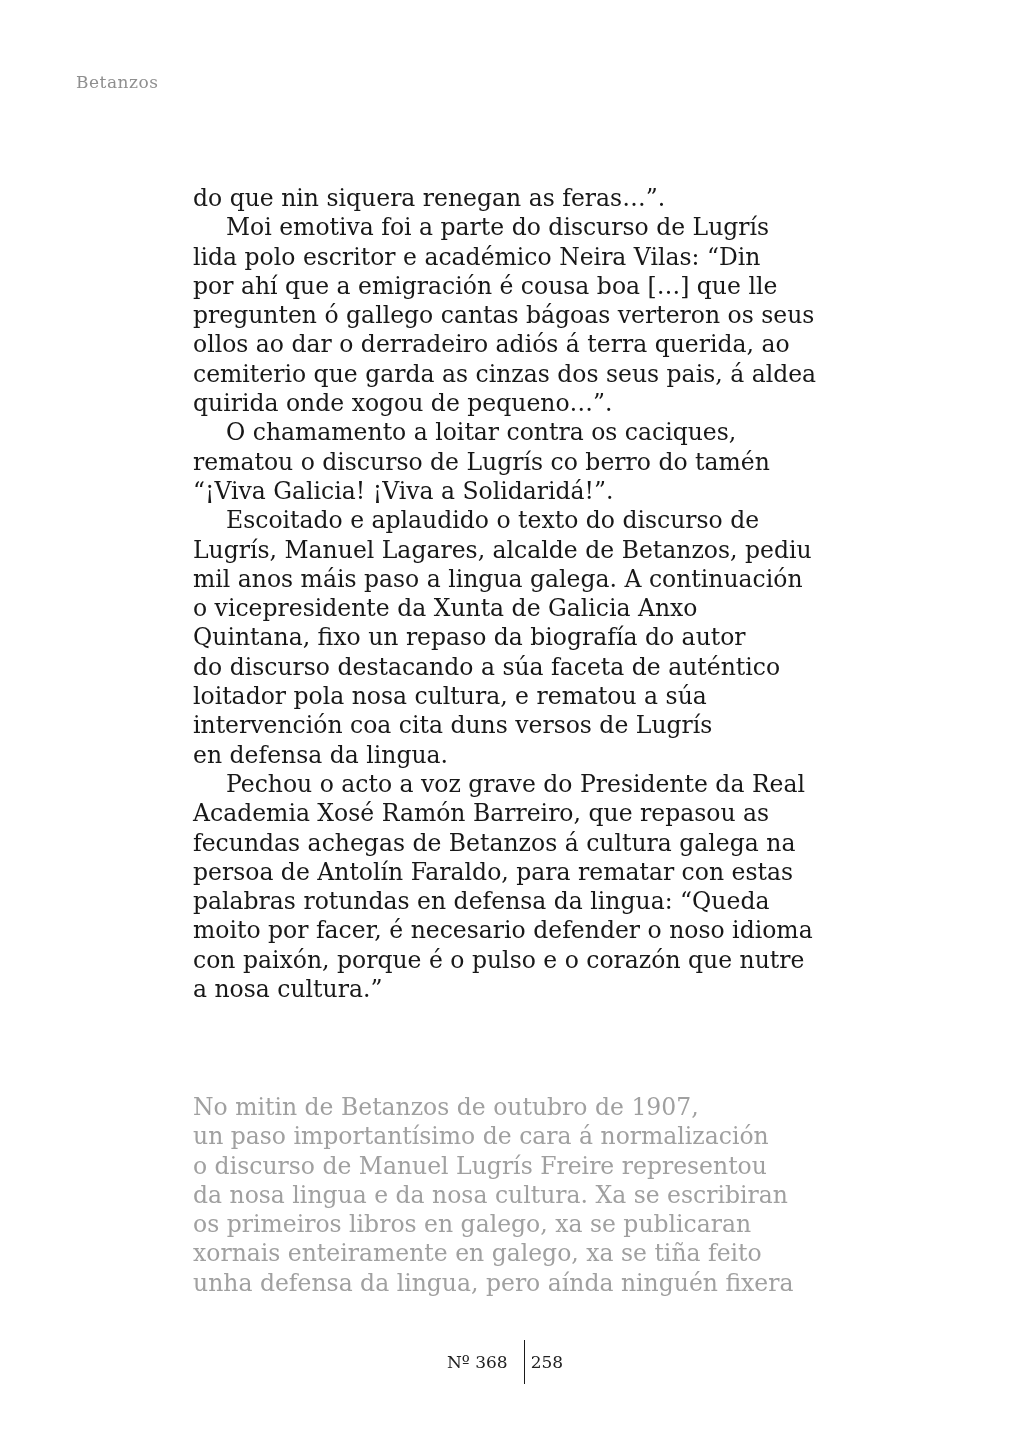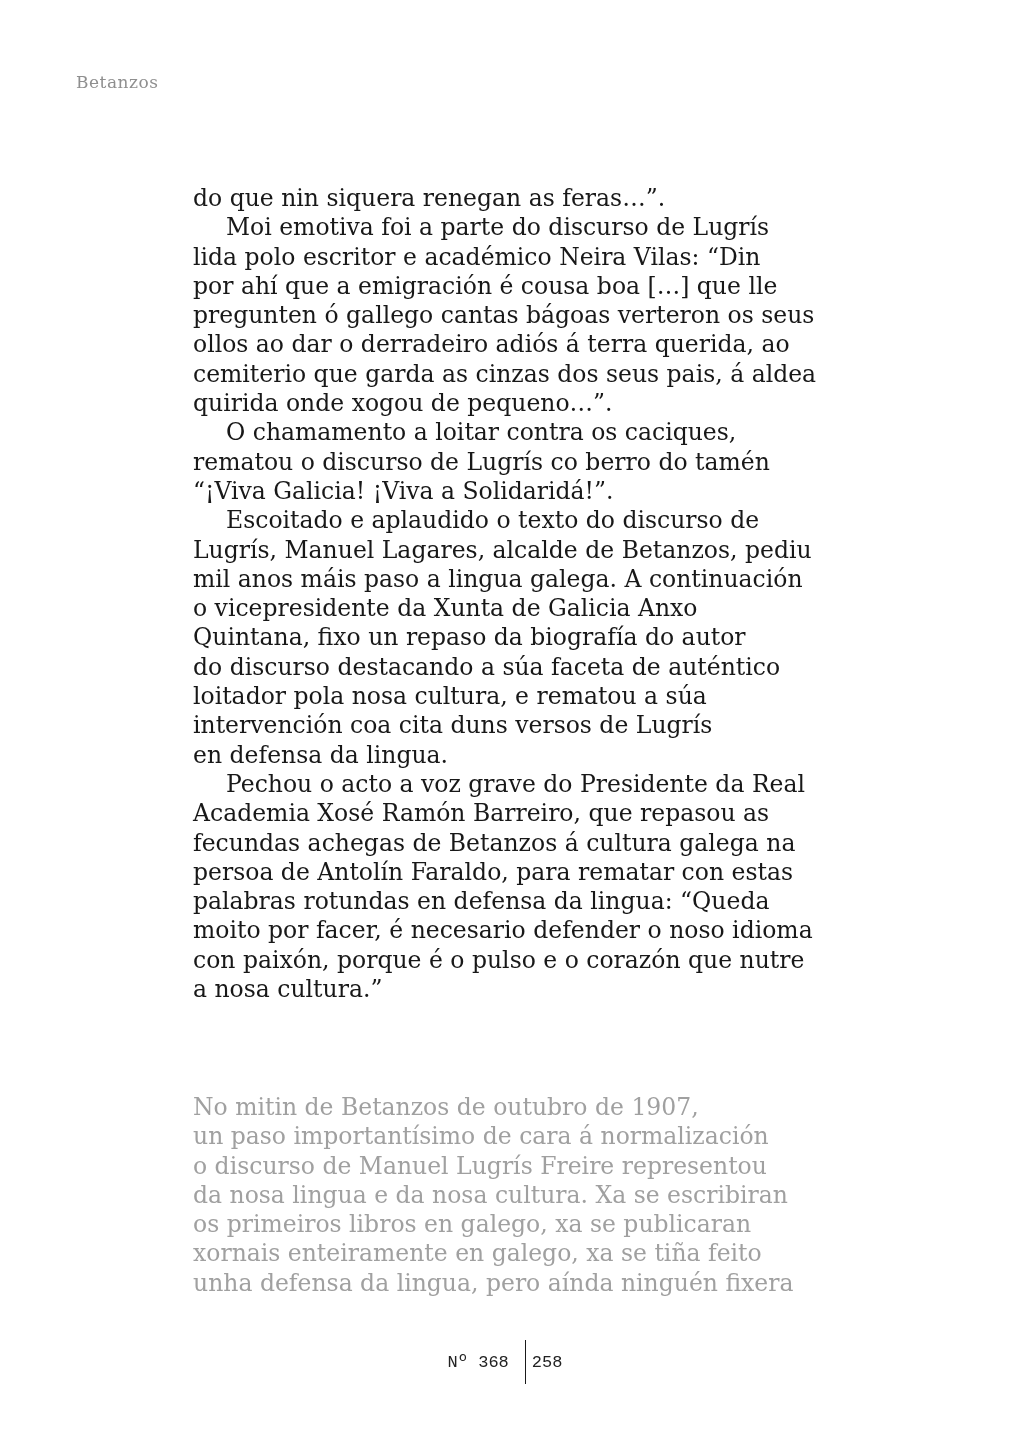--- a/index.html
+++ b/index.html
@@ -56,21 +56,20 @@
     position: absolute;
     left: 0;
     top: 1338px;
     width: 1010px;
     height: 48px;
     display: flex;
     align-items: center;
     justify-content: center;
     font-size: 17px;
     color: #222222;
-    font-family: Liberation Mono, monospace;
   }
   .footer .issue {
     margin-right: 16px;
   }
   .footer .divider {
     width: 1px;
     height: 44px;
     background: #1a1a1a;
   }
   .footer .pagenum {

